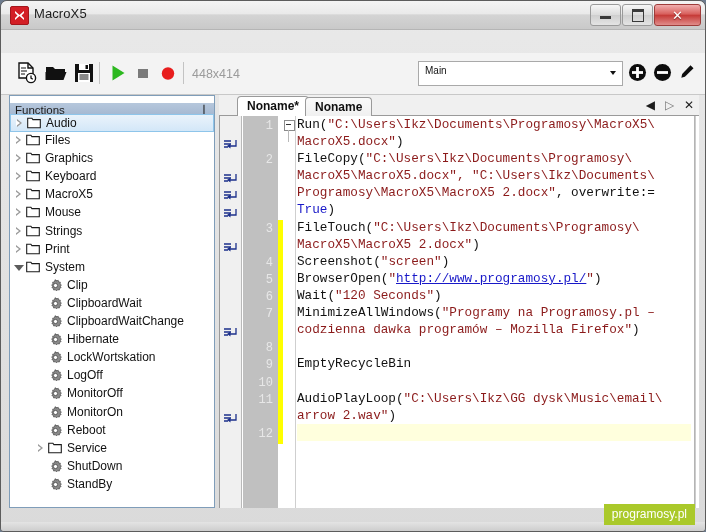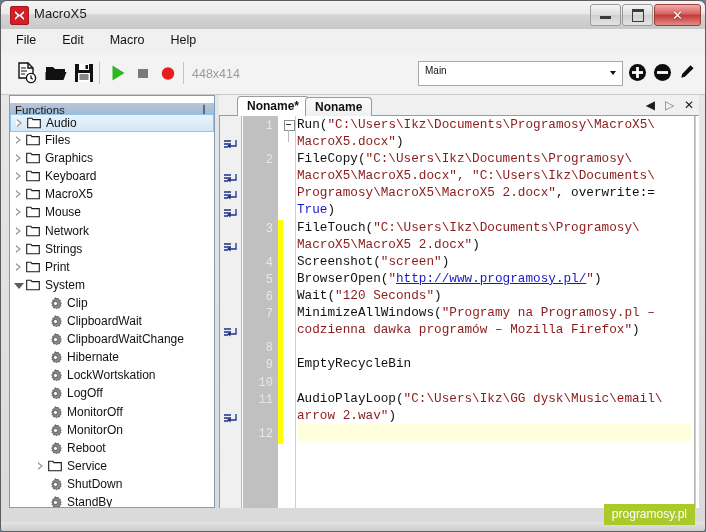--- a/index.html
+++ b/index.html
@@ -202,26 +202,20 @@
         <div class="gl">
             <div class="maxi"></div>
           </div>
       </div>
       <div class="wbtn close">
         <div class="gl">✕</div>
       </div>
     </div>
   </div>
 
-  <div class="menubar" id="menubar">
-      <div class="mi">File</div>
-      <div class="mi">Edit</div>
-      <div class="mi">Macro</div>
-      <div class="mi">Help</div>
-    </div>
 
   <div class="toolbar">
     <div class="tb-ico" style="left:14px">
       <svg width="24" height="24" viewBox="0 0 24 24">
         <path d="M4 2 h9 l5 5 v10 h-14 z" fill="#fff" stroke="#111" stroke-width="1.4"></path>
         <path d="M13 2 v5 h5" fill="none" stroke="#111" stroke-width="1.4"></path>
         <path d="M6 7h5M6 10h6M6 13h4" stroke="#111" stroke-width="1.2"></path>
         <circle cx="16" cy="17" r="4.6" fill="#fff" stroke="#111" stroke-width="1.4"></circle>
         <path d="M16 14.5 v2.6 l1.8 1.1" stroke="#111" stroke-width="1.3" fill="none"></path>
       </svg>
@@ -342,30 +336,20 @@
         </div>
         <div class="trow">
           <div class="twig" style="left: 5px;">
             <div class="tri-c-b"></div>
             <div class="tri-c" style="left:0px;border-left-color:#ffffff;border-top-width:3px;border-bottom-width:3px;border-left-width:4px;top:1px"></div>
           </div>
           <div class="fold" style="left: 16px;"><svg width="14" height="12" viewBox="0 0 14 12">
               <path d="M0.7 1.2 h4.2 l1 1.4 h7.4 v8.2 h-12.6 z" fill="#ffffff" stroke="#1b1b1b" stroke-width="1.1"></path>
             </svg></div>
           <div class="tlabel" style="left: 35px;">Mouse</div>
-        </div>
-        <div class="trow">
-          <div class="twig" style="left: 5px;">
-            <div class="tri-c-b"></div>
-            <div class="tri-c" style="left:0px;border-left-color:#ffffff;border-top-width:3px;border-bottom-width:3px;border-left-width:4px;top:1px"></div>
-          </div>
-          <div class="fold" style="left: 16px;"><svg width="14" height="12" viewBox="0 0 14 12">
-              <path d="M0.7 1.2 h4.2 l1 1.4 h7.4 v8.2 h-12.6 z" fill="#ffffff" stroke="#1b1b1b" stroke-width="1.1"></path>
-            </svg></div>
-          <div class="tlabel" style="left: 35px;">Network</div>
         </div>
         <div class="trow">
           <div class="twig" style="left: 5px;">
             <div class="tri-c-b"></div>
             <div class="tri-c" style="left:0px;border-left-color:#ffffff;border-top-width:3px;border-bottom-width:3px;border-left-width:4px;top:1px"></div>
           </div>
           <div class="fold" style="left: 16px;"><svg width="14" height="12" viewBox="0 0 14 12">
               <path d="M0.7 1.2 h4.2 l1 1.4 h7.4 v8.2 h-12.6 z" fill="#ffffff" stroke="#1b1b1b" stroke-width="1.1"></path>
             </svg></div>
           <div class="tlabel" style="left: 35px;">Strings</div>

